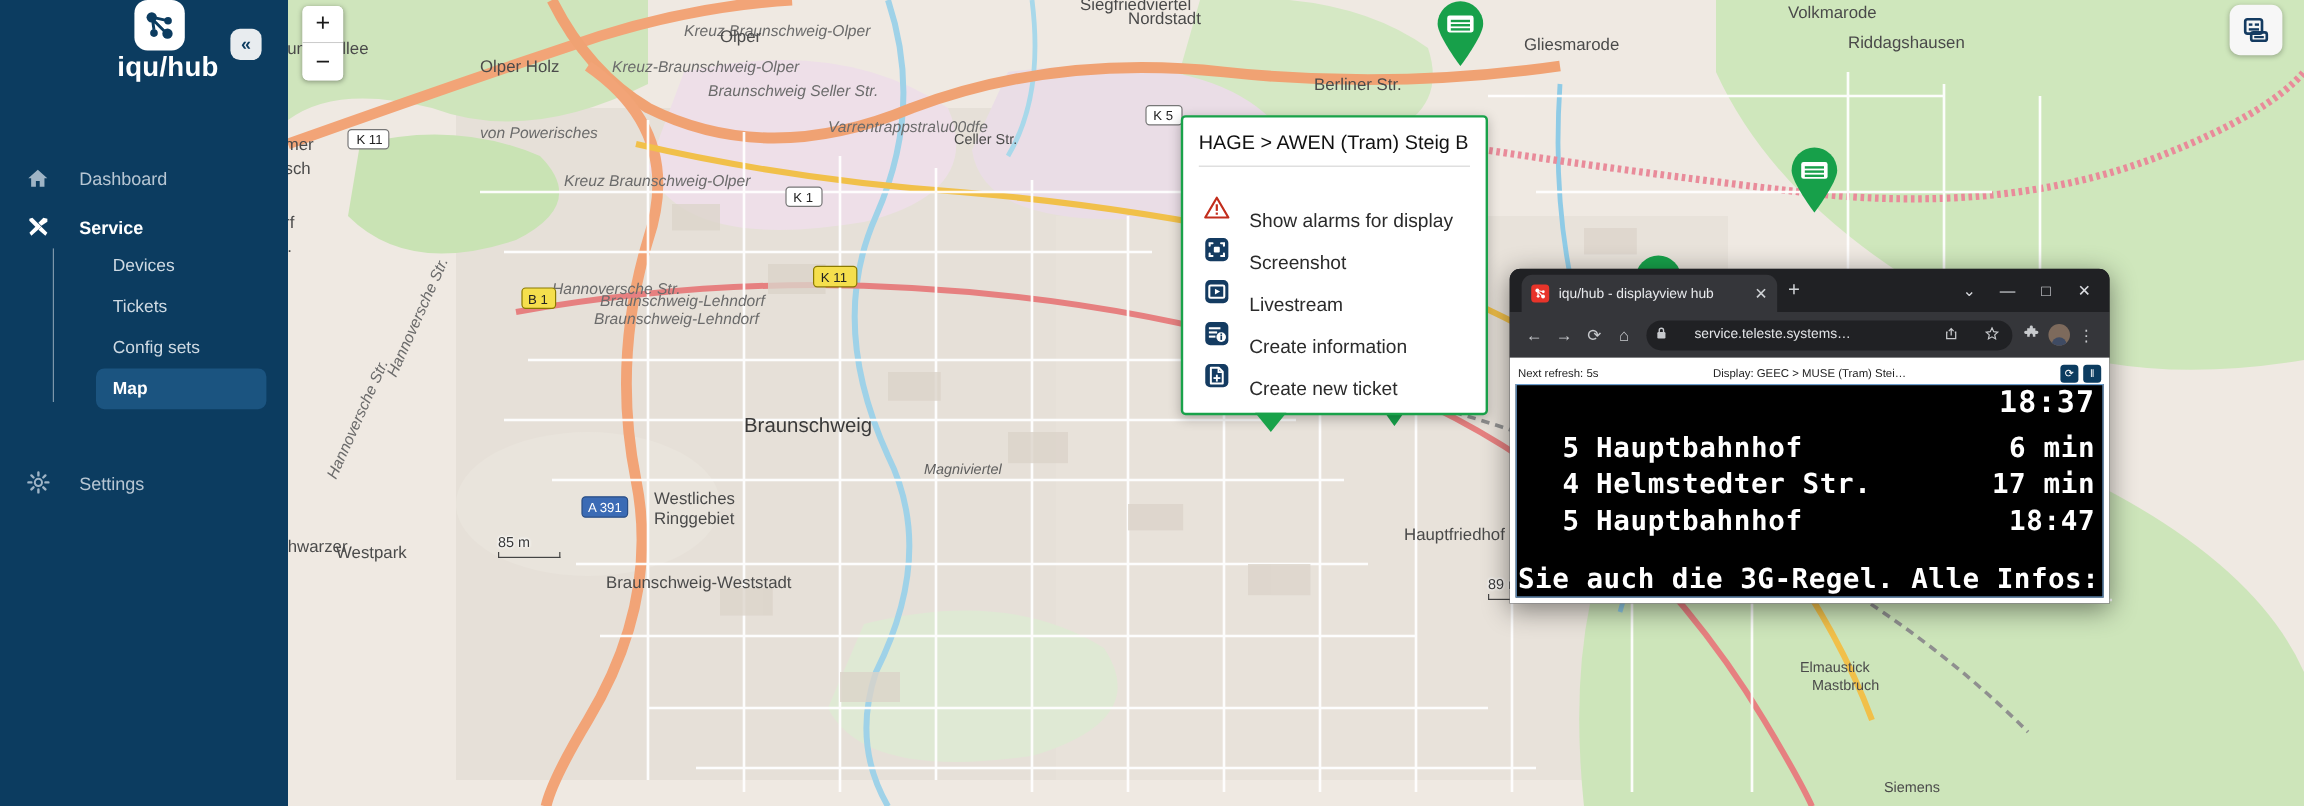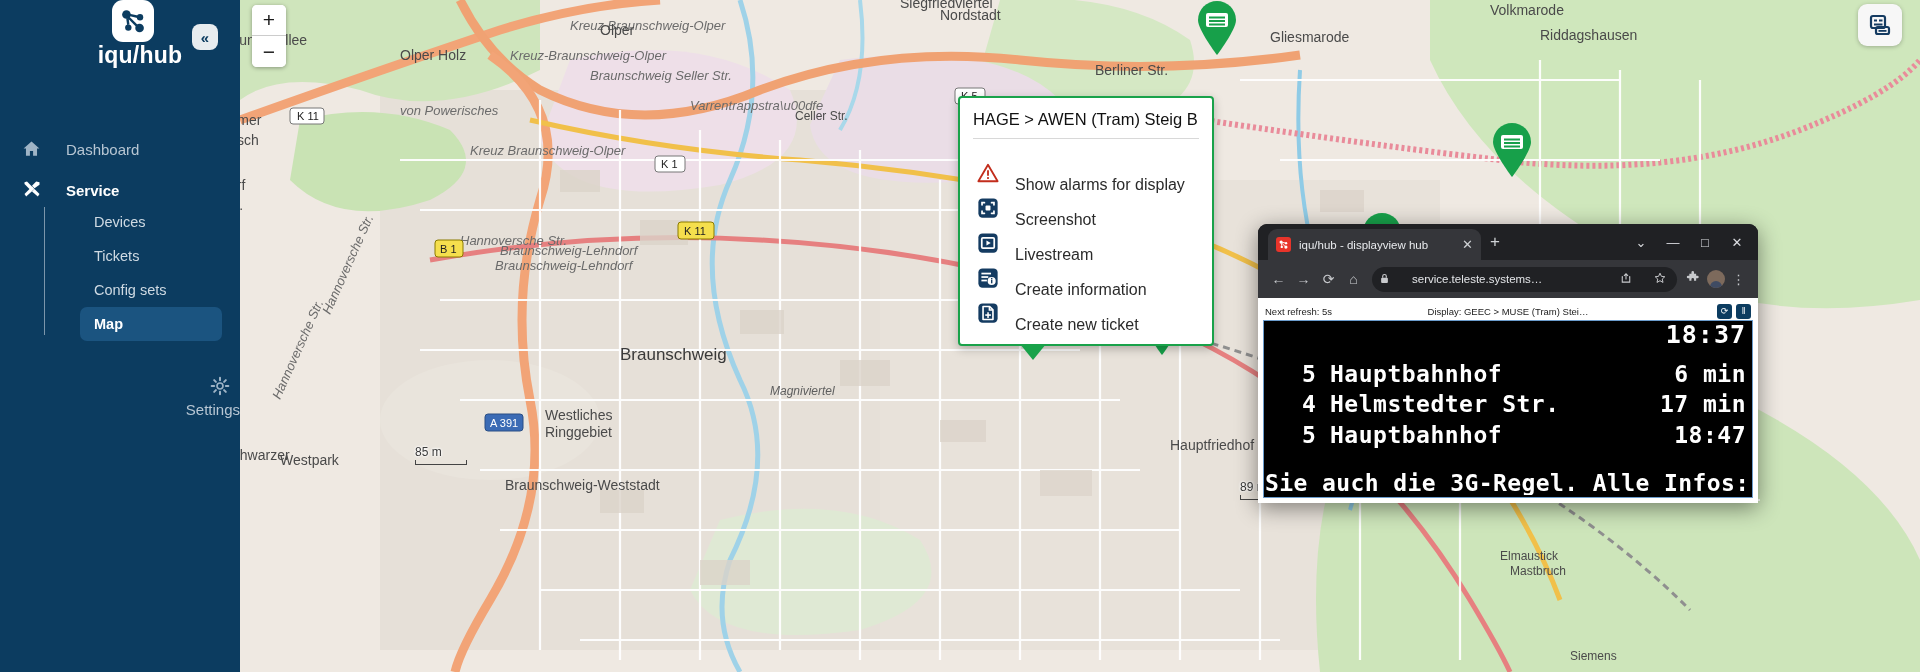--- a/index.html
+++ b/index.html
@@ -67,21 +67,21 @@
   }
   .sub-item {
     height: 34px; display: flex; align-items: center;
     margin-left: 80px; margin-right: 18px;
     padding-left: 14px; border-radius: 7px;
     font-size: 14.5px; color: #cfdae3; cursor: pointer;
   }
   .sub-item.selected {
     background: #1b5480; color: #ffffff; font-weight: bold;
   }
-  .nav-settings { margin-top: 30px; flex-direction: column; }
+  .nav-settings { margin-top: 30px; }
 
   
   #map {
     position: absolute; left: 240px; top: 0;
     width: 1680px; height: 672px; overflow: hidden;
     background: #efe9e1;
   }
   #map-canvas { position: absolute; inset: 0; }
 
   .zoom-ctl {
@@ -115,21 +115,21 @@
   }
 
   
   .pin {
     position: absolute; width: 44px; height: 56px; z-index: 16;
     cursor: pointer;
   }
 
   
   #popup {
-    position: absolute; left: 958px; top: 96px;
+    position: absolute; left: 984px; top: 96px;
     width: 256px;
     background: #ffffff;
     border: 2px solid #19a24a;
     border-radius: 4px;
     box-shadow: 0 3px 10px rgba(0,0,0,.25);
     z-index: 30;
   }
   #popup .pop-title {
     font-size: 16.5px; color: #111; font-weight: normal;
     padding: 12px 13px 9px 13px;

